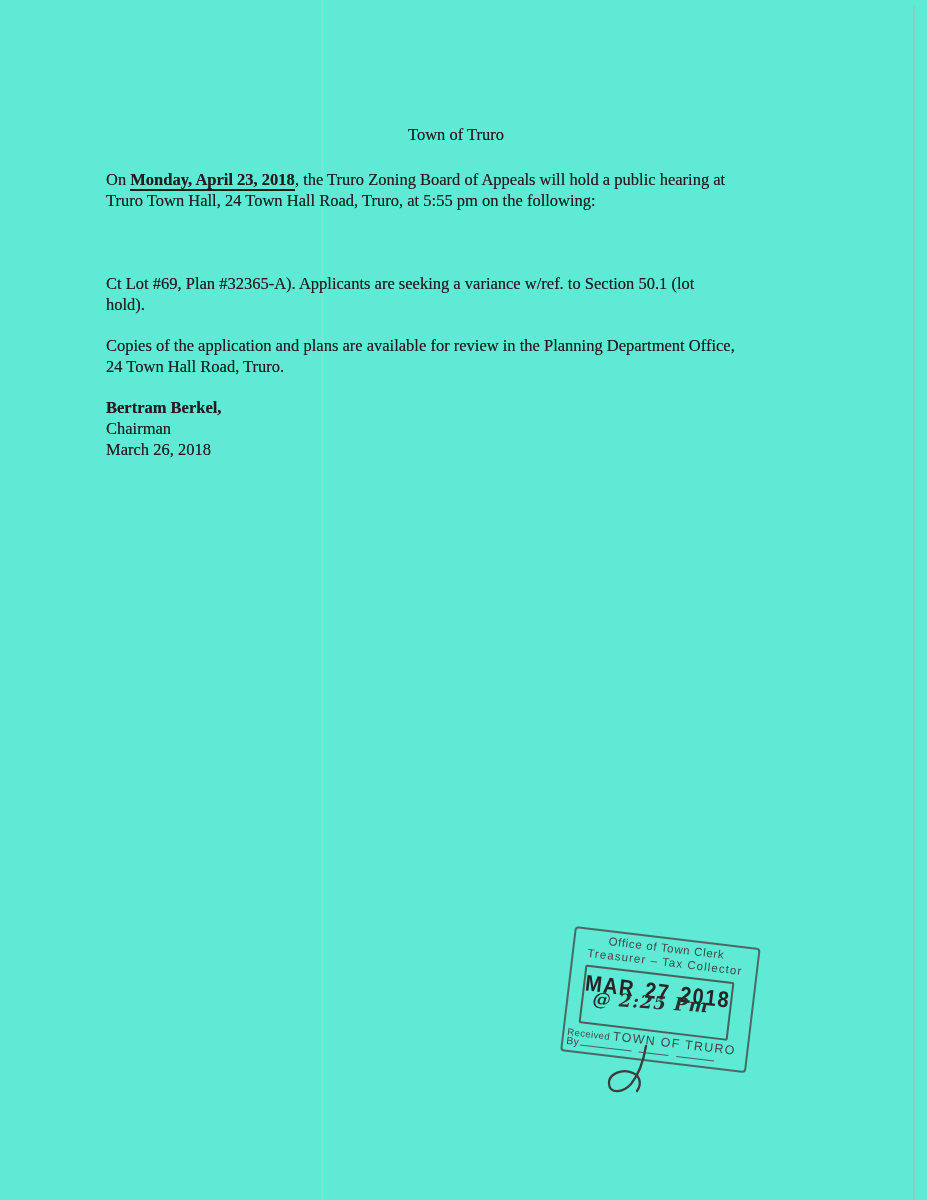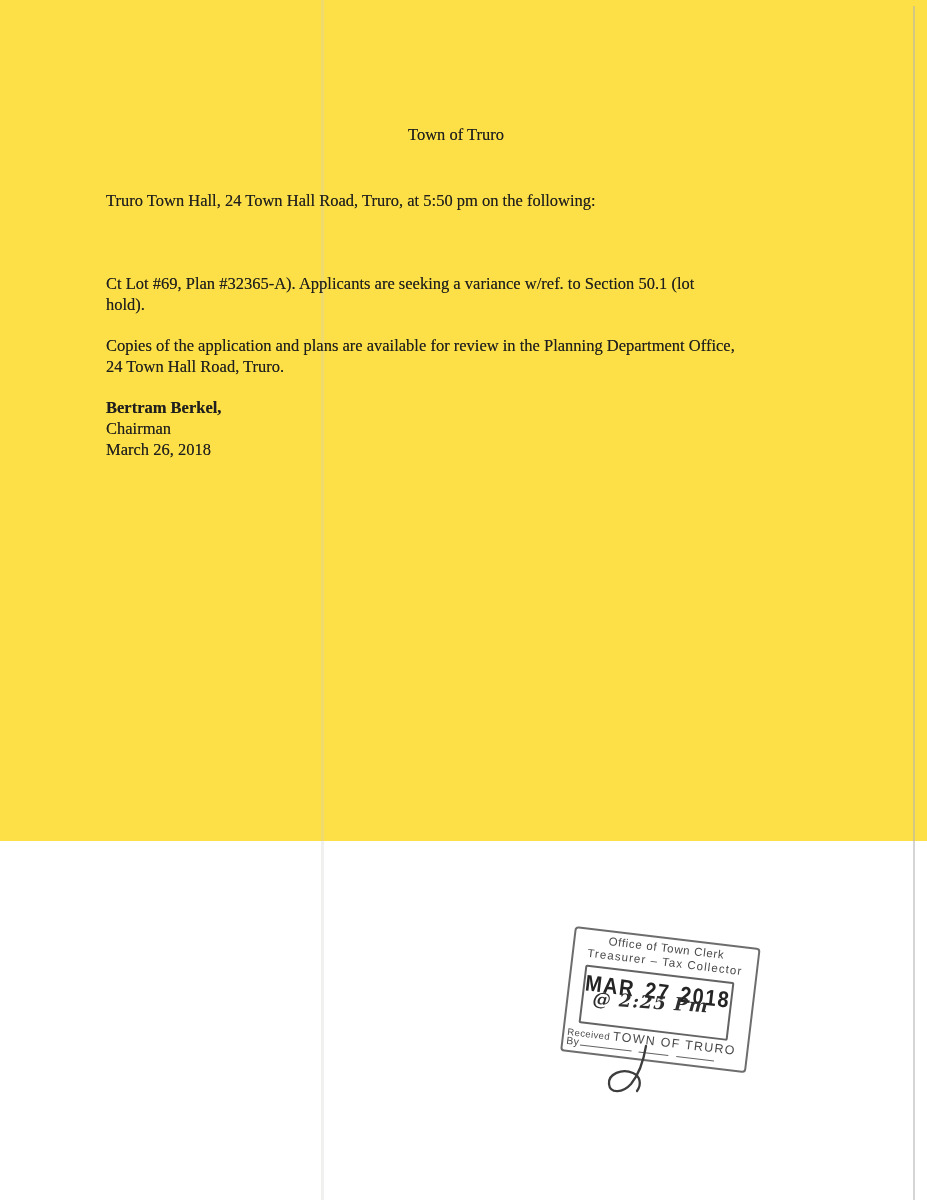--- a/index.html
+++ b/index.html
@@ -6,22 +6,22 @@
     margin: 0;
     padding: 0;
     background: #ffffff;
     width: 927px;
     height: 1200px;
     overflow: hidden;
   }
   .page {
     position: relative;
     width: 927px;
-    height: 841px;
-    background: #fde047;
+    height: 1200px;
+    background: #5eead4;
     font-family: "Liberation Serif", serif;
     color: #1f1f1f;
   }
   
   .artifact-line-soft {
     position: absolute;
     left: 321px;
     top: 0;
     width: 3px;
     height: 1200px;
@@ -174,22 +174,22 @@
   <div class="artifact-line-soft"></div>
   <div class="artifact-line-edge"></div>
 
   <div class="doc-text">
 
     <div class="doc-title">
       <div class="line">Town of Truro</div>
     </div>
 
     <p>
-      <br>
-      <span class="line">Truro Town Hall, 24 Town Hall Road, Truro, at 5:50 pm on the following:</span>
+      <span class="line"><span>On </span><span class="bold-underline">Monday, April 23, 2018</span><span>, the Truro Zoning Board of Appeals will hold a public hearing at</span></span><br>
+      <span class="line">Truro Town Hall, 24 Town Hall Road, Truro, at 5:55 pm on the following:</span>
     </p>
 
     <p>
       <br>
       <br>
       <span class="line">Ct Lot #69, Plan #32365-A). Applicants are seeking a variance w/ref. to Section 50.1 (lot</span><br>
       <span class="line">hold).</span>
     </p>
 
     <p>

